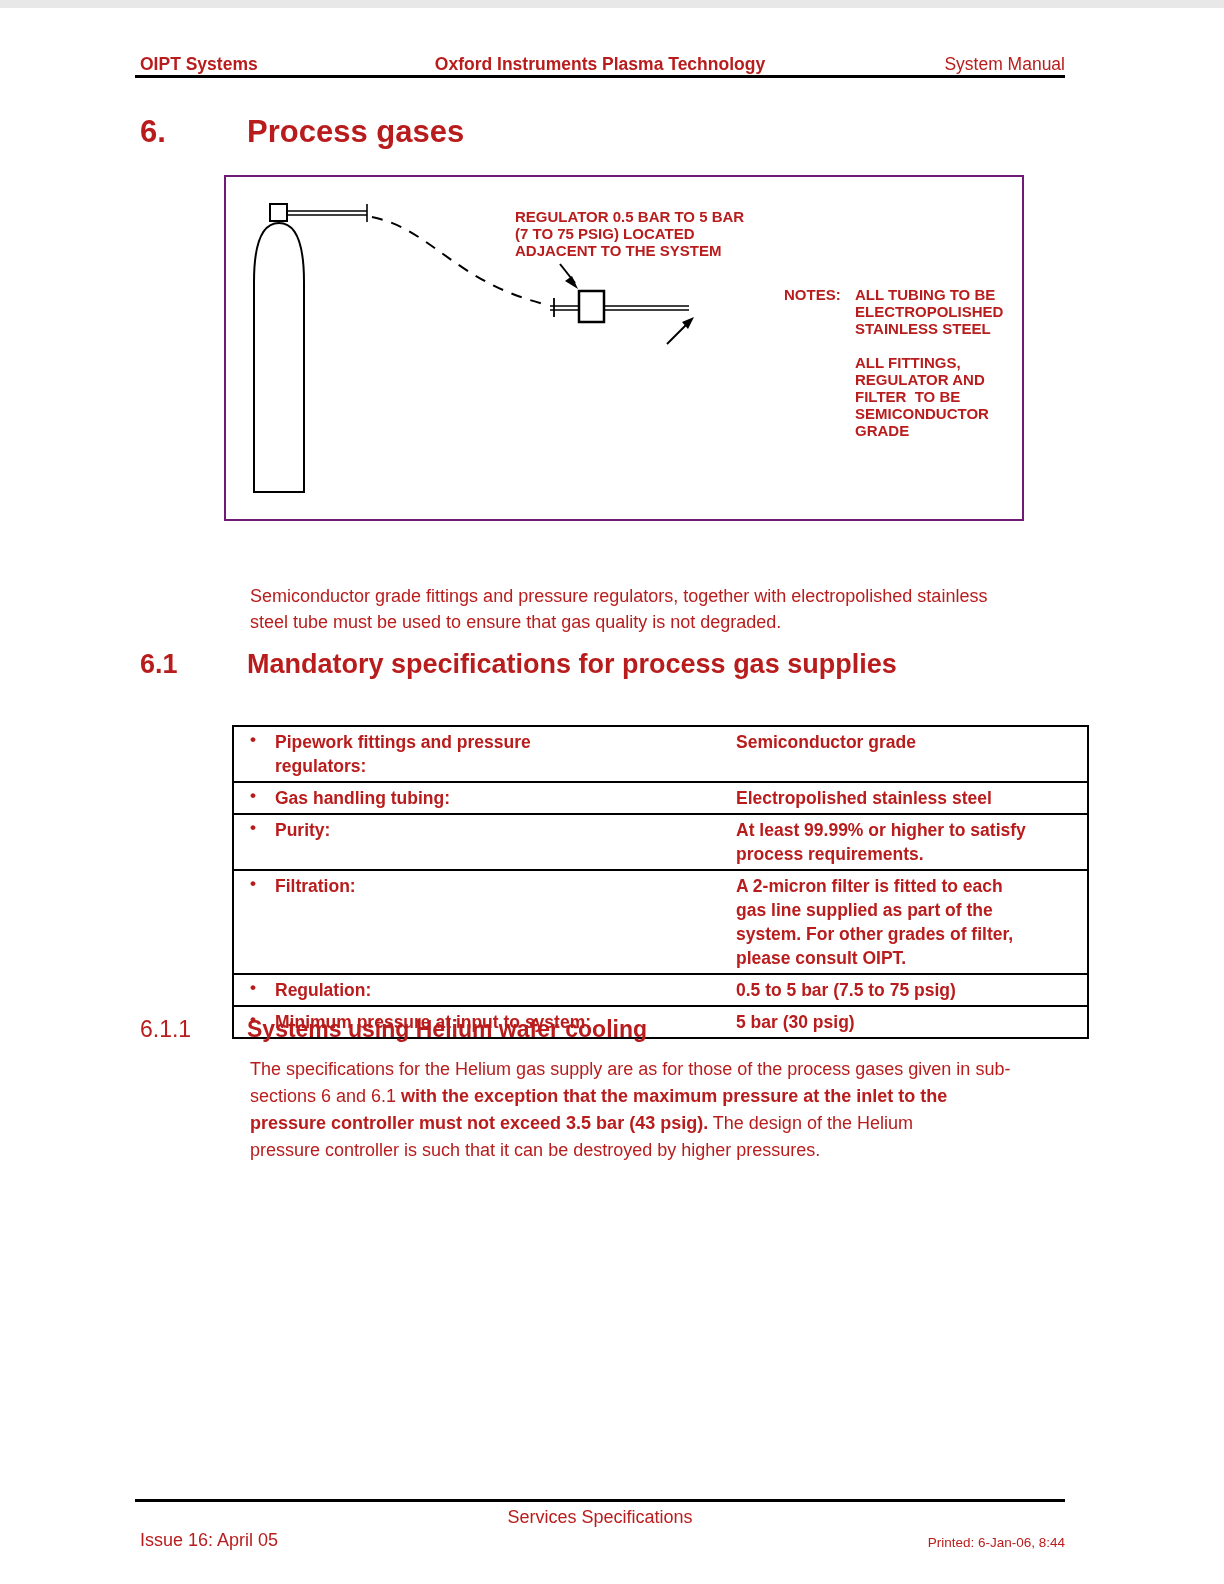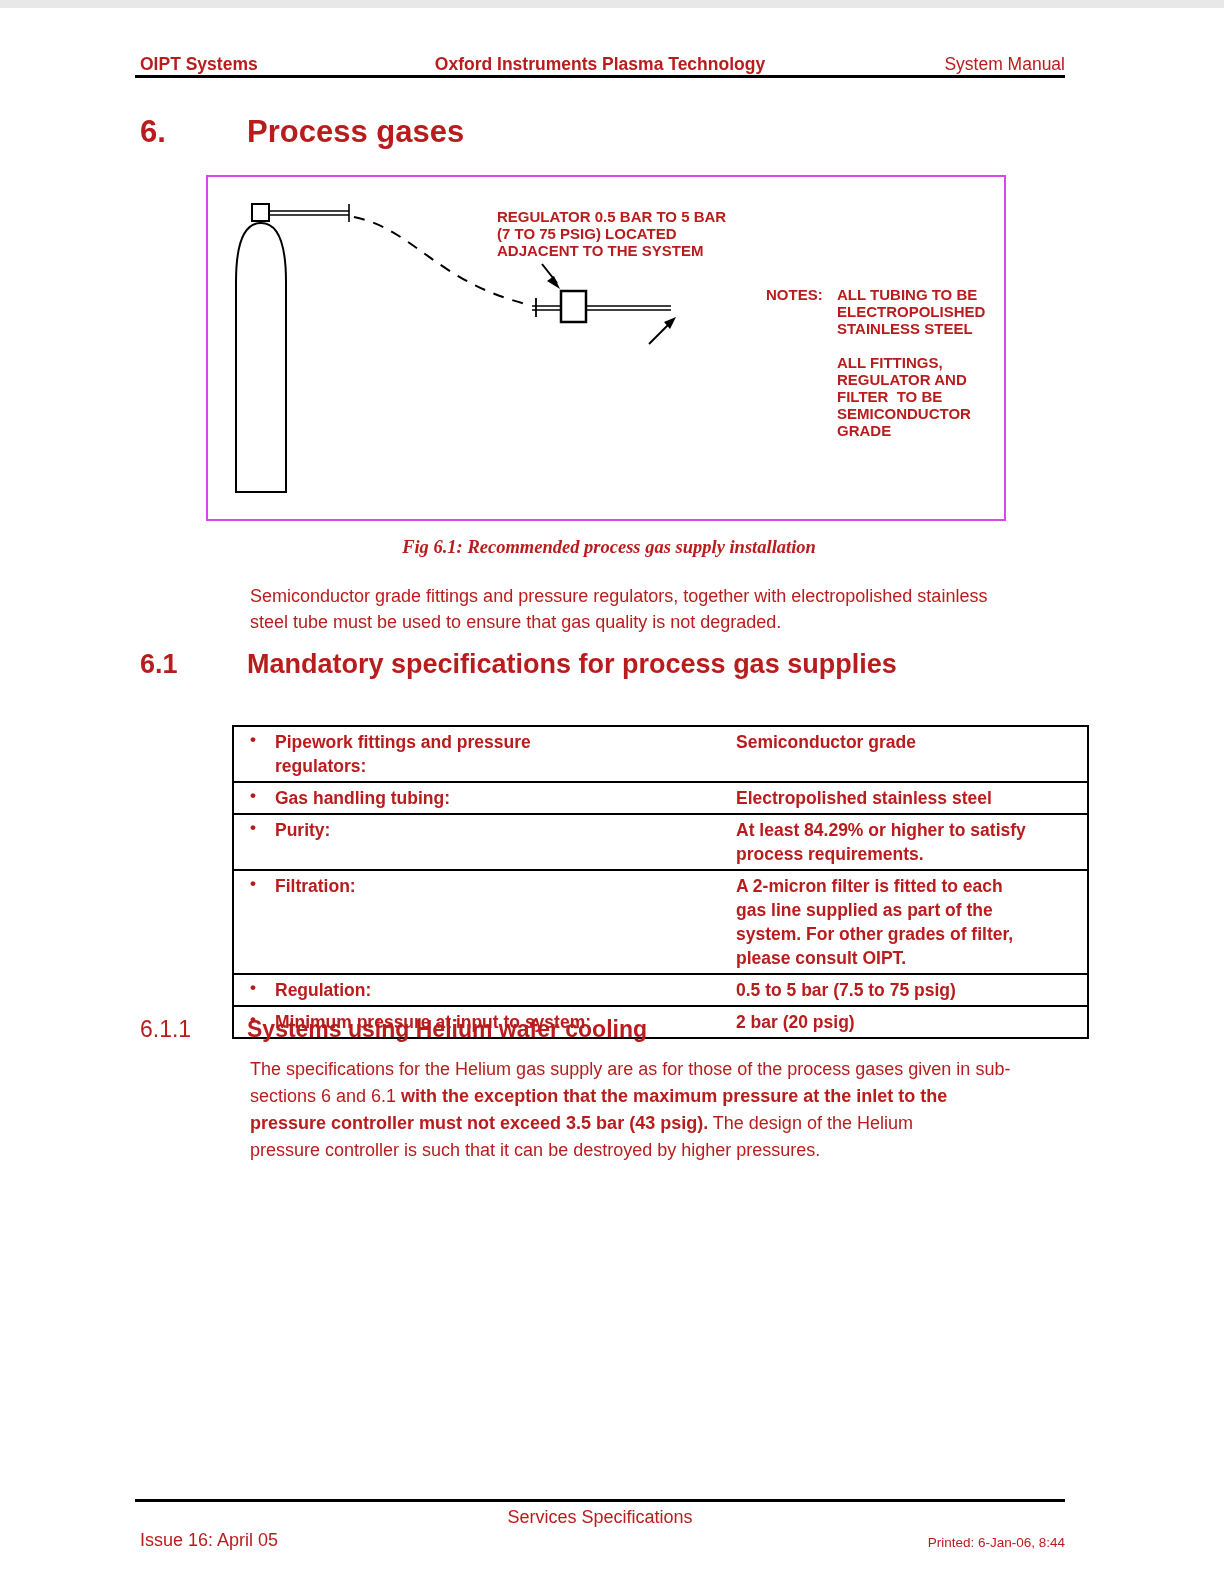--- a/index.html
+++ b/index.html
@@ -21,21 +21,21 @@
 
   
   .h1-num{left:140px;top:106px;font-size:31px;font-weight:bold;}
   .h1-title{left:247px;top:106px;font-size:31px;font-weight:bold;}
   .h2-num{left:140px;top:641px;font-size:27px;font-weight:bold;}
   .h2-title{left:247px;top:641px;font-size:27px;font-weight:bold;}
   .h3-num{left:140px;top:1008px;font-size:23px;font-weight:normal;}
   .h3-title{left:247px;top:1008px;font-size:23px;font-weight:bold;text-align:center;}
 
   
-  .figbox{left:206px;top:167px;width:796px;height:342px;border:2px solid #d946ef;}
+  .figbox{left:224px;top:167px;width:796px;height:342px;border:2px solid #701a75;}
   .figlabel{font-size:15px;font-weight:bold;line-height:17px;}
   .fig-reg-label{left:289px;top:31px;}
   .fig-supply-label{left:403px;top:174px;}
   .fig-notes-head{left:558px;top:109px;}
   .fig-note1{left:629px;top:109px;}
   .fig-note2{left:629px;top:177px;}
   .figcaption{left:209px;top:529px;width:800px;text-align:center;
     font-family:"Liberation Serif",serif;font-style:italic;font-weight:bold;font-size:18.5px;}
 
   
@@ -103,58 +103,57 @@
     <div class="abs figlabel pre fig-notes-head">NOTES:</div>
     <div class="abs figlabel pre fig-note1">ALL TUBING TO BE
 ELECTROPOLISHED
 STAINLESS STEEL</div>
     <div class="abs figlabel pre fig-note2">ALL FITTINGS,
 REGULATOR AND
 FILTER  TO BE
 SEMICONDUCTOR
 GRADE</div>
   </div>
-  <div class="abs figcaption">Fig 6.1: Recommended process gas supply installation</div>
 
   <div class="abs para para1 preline">Semiconductor grade fittings and pressure regulators, together with electropolished stainless
 steel tube must be used to ensure that gas quality is not degraded.</div>
 
   <div class="abs h2-num">6.1</div>
   <div class="abs h2-title">Mandatory specifications for process gas supplies</div>
 
   <table class="abs spec-table">
     <tbody>
         <tr>
       <td class="c1"><span class="bullet">•</span><span class="preline">Pipework fittings and pressure
 regulators:</span></td>
       <td class="c2"><span class="preline">Semiconductor grade</span></td>
     </tr>
     <tr>
       <td class="c1"><span class="bullet">•</span><span class="preline">Gas handling tubing:</span></td>
       <td class="c2"><span class="preline">Electropolished stainless steel</span></td>
     </tr>
     <tr>
       <td class="c1"><span class="bullet">•</span><span class="preline">Purity:</span></td>
-      <td class="c2"><span class="preline">At least 84.29% or higher to satisfy
+      <td class="c2"><span class="preline">At least 99.99% or higher to satisfy
 process requirements.</span></td>
     </tr>
     <tr>
       <td class="c1"><span class="bullet">•</span><span class="preline">Filtration:</span></td>
       <td class="c2"><span class="preline">A 2-micron filter is fitted to each
 gas line supplied as part of the
 system. For other grades of filter,
 please consult OIPT.</span></td>
     </tr>
     <tr>
       <td class="c1"><span class="bullet">•</span><span class="preline">Regulation:</span></td>
       <td class="c2"><span class="preline">0.5 to 5 bar (7.5 to 75 psig)</span></td>
     </tr>
     <tr>
       <td class="c1"><span class="bullet">•</span><span class="preline">Minimum pressure at input to system:</span></td>
-      <td class="c2"><span class="preline">2 bar (20 psig)</span></td>
+      <td class="c2"><span class="preline">5 bar (30 psig)</span></td>
     </tr>
   </tbody>
     </table>
 
   <div class="abs h3-num">6.1.1</div>
   <div class="abs h3-title">Systems using Helium wafer cooling</div>
 
   <div class="abs para para2 preline"><span>The specifications for the Helium gas supply are as for those of the process gases given in sub-
 sections 6 and 6.1 </span><span class="bold">with the exception that the maximum pressure at the inlet to the
 pressure controller must not exceed 3.5 bar (43 psig).</span><span> The design of the Helium

